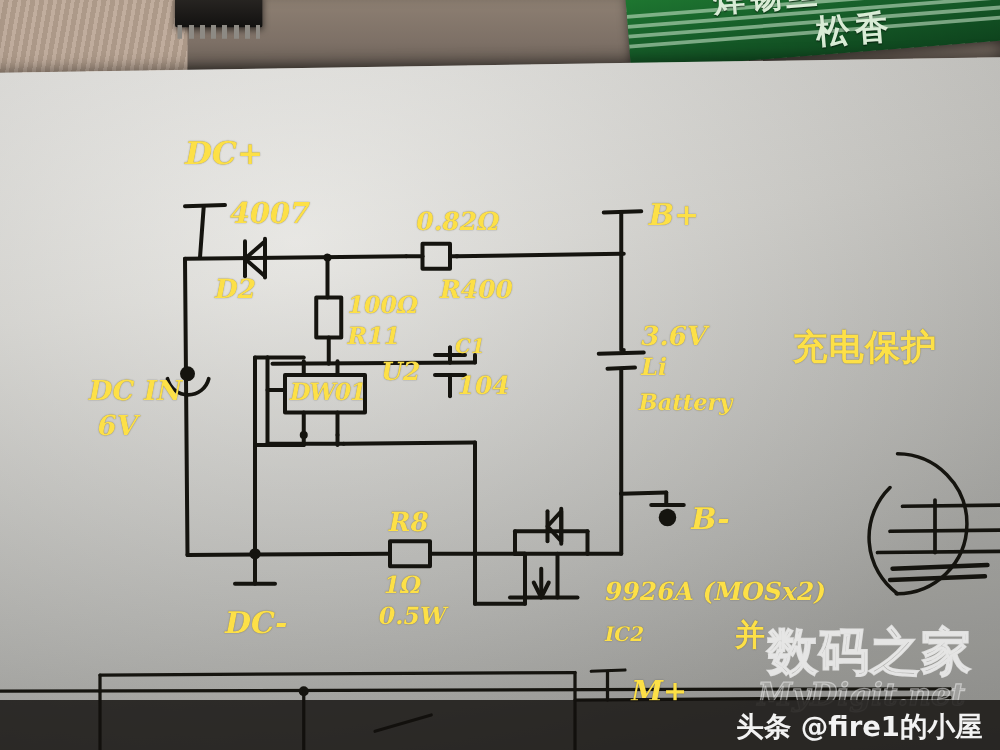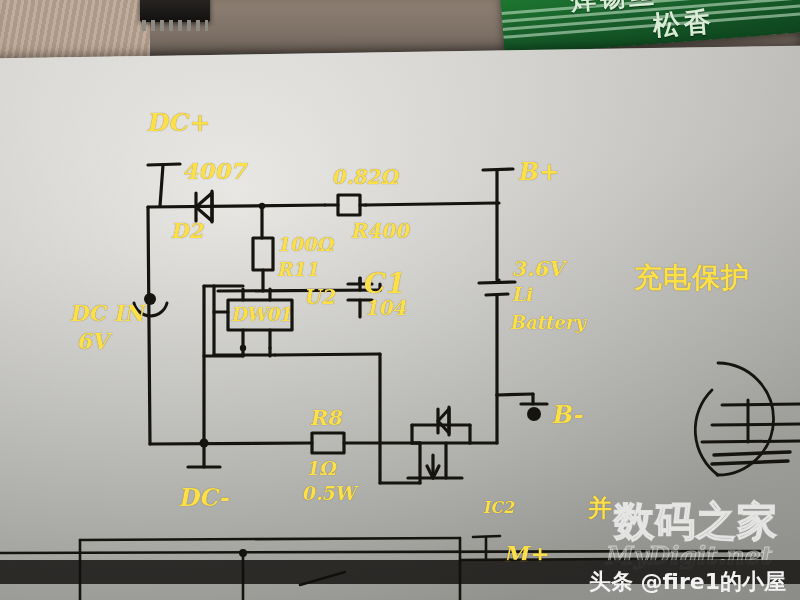--- a/index.html
+++ b/index.html
@@ -60,21 +60,21 @@
   
   .wm-cn{position:absolute;left:598px;top:494px;font-size:40px;font-weight:700;
         font-family:"DejaVu Sans",sans-serif;color:rgba(235,235,235,.30);
         letter-spacing:1px;
         margin-left:16px;
         -webkit-text-stroke:1.3px rgba(250,250,250,.72);}
   .wm-en{position:absolute;left:606px;top:541px;font-size:25px;font-weight:700;
         font-style:italic;font-family:"DejaVu Serif",serif;
         color:rgba(240,240,240,.16);
         -webkit-text-stroke:1px rgba(245,245,245,.5);}
-  .wm-bar{position:absolute;left:0;top:560px;width:800px;height:24px;
+  .wm-bar{position:absolute;left:0;top:560px;width:800px;height:40px;
         background:rgba(18,16,14,.82);}
   .wm-bar span{position:absolute;right:14px;top:7px;font-size:22px;font-weight:700;
         font-family:"DejaVu Sans",sans-serif;color:#f2f2f2;}
 </style>
 </head>
 <body>
 
 <div id="stage">
 
   <div class="desk"></div>
@@ -241,32 +241,33 @@
 
   <div class="hw" style="left:333px;top:165px;font-size:20px">0.82Ω</div>
   <div class="hw" style="left:352px;top:219px;font-size:20px">R400</div>
 
   <div class="hw" style="left:278px;top:233px;font-size:19px">100Ω</div>
   <div class="hw" style="left:278px;top:258px;font-size:19px">R11</div>
 
   <div class="hw" style="left:232px;top:303px;font-size:19px;letter-spacing:-1px">DW01</div>
   <div class="hw" style="left:305px;top:285px;font-size:20px">U2</div>
 
-  <div class="hw" style="left:364px;top:267px;font-size:28px">C1</div>
+  <div class="hw" style="left:364px;top:267px;font-size:16px">C1</div>
   <div class="hw" style="left:366px;top:296px;font-size:20px">104</div>
 
   <div class="hw" style="left:71px;top:300px;font-size:22px">DC IN</div>
   <div class="hw" style="left:78px;top:328px;font-size:22px">6V</div>
 
   <div class="hw" style="left:180px;top:483px;font-size:24px">DC-</div>
 
   <div class="hw" style="left:311px;top:405px;font-size:21px">R8</div>
   <div class="hw" style="left:307px;top:457px;font-size:19px">1Ω</div>
   <div class="hw" style="left:303px;top:482px;font-size:19px">0.5W</div>
 
+  <div class="hw" style="left:484px;top:461px;font-size:20px">9926A (MOSx2)</div>
   <div class="hw" style="left:484px;top:498px;font-size:16px">IC2</div>
   <div class="hw cn" style="left:588px;top:492px;font-size:24px">并</div>
 
   <div class="hw" style="left:519px;top:157px;font-size:24px">B+</div>
   <div class="hw" style="left:513px;top:256px;font-size:21px">3.6V</div>
   <div class="hw" style="left:513px;top:283px;font-size:19px">Li</div>
   <div class="hw" style="left:511px;top:312px;font-size:18px">Battery</div>
 
   <div class="hw" style="left:553px;top:400px;font-size:24px">B-</div>
 

